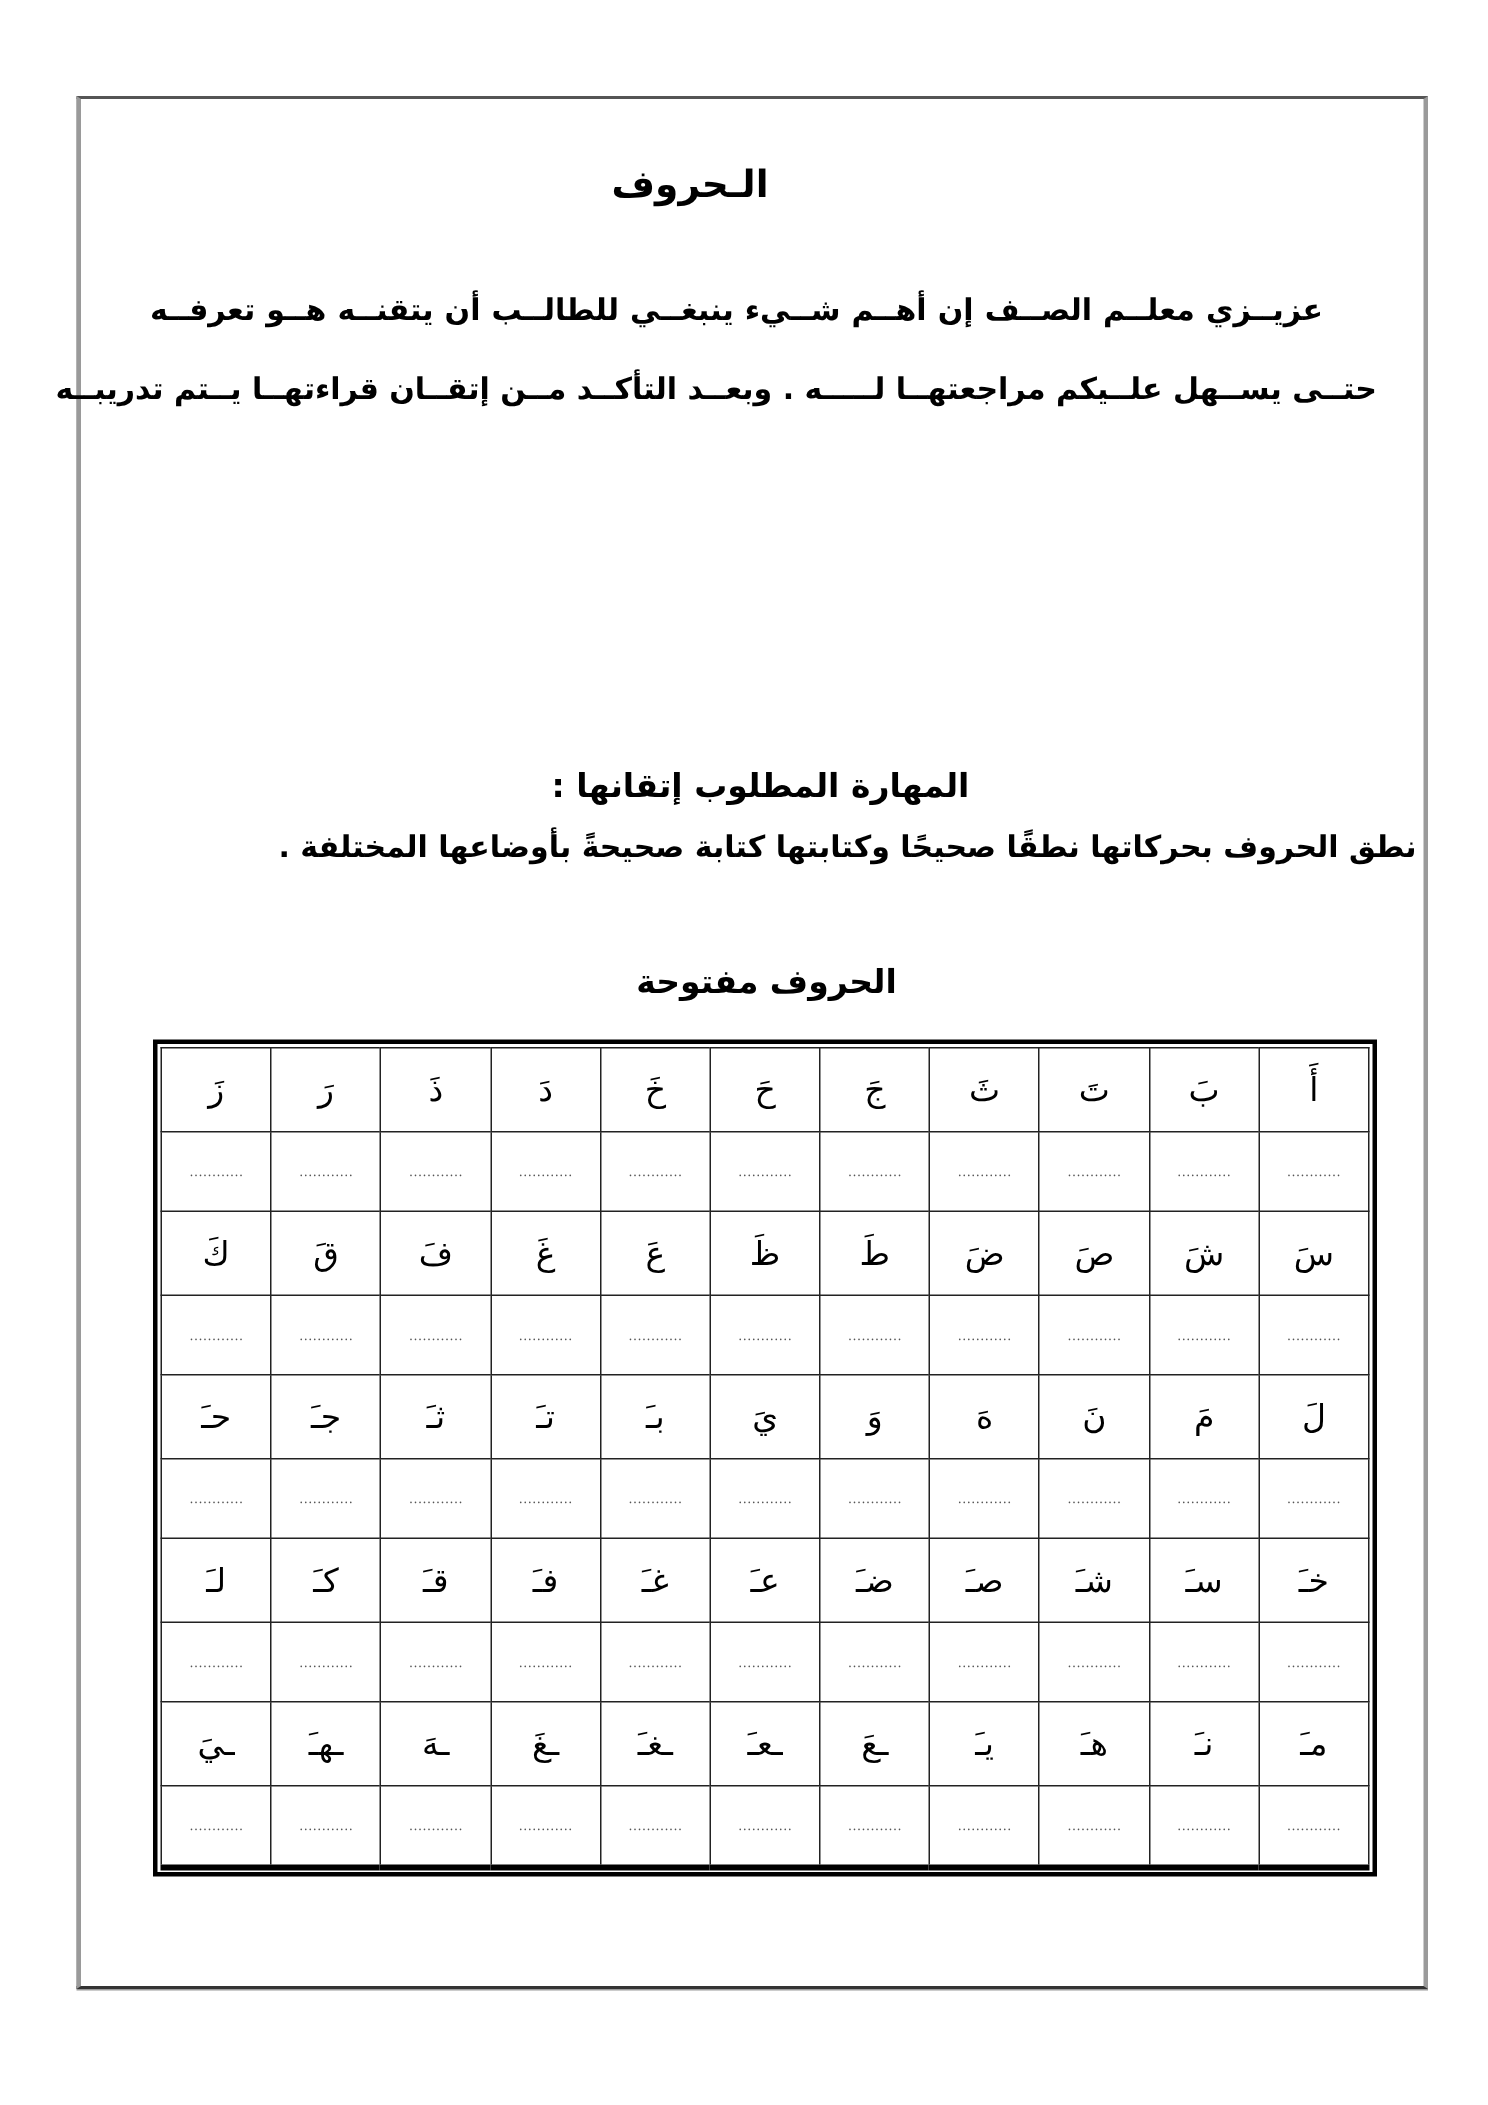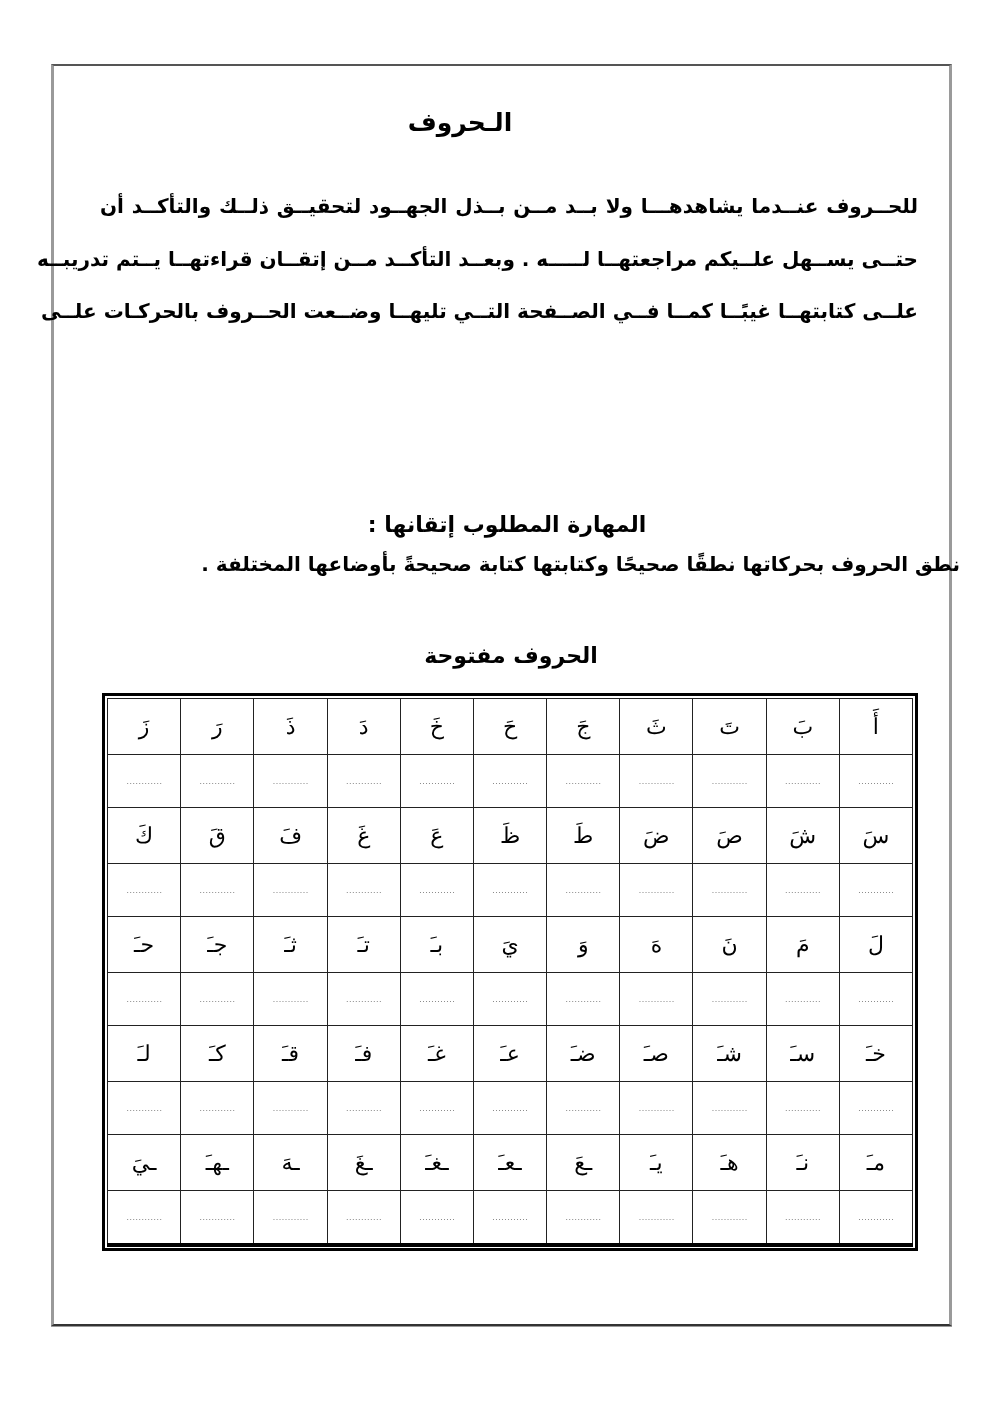--- a/index.html
+++ b/index.html
@@ -71,21 +71,21 @@
       box-sizing: border-box;
     }
     .skill-text {
       position: absolute;
       left: 170px;
       width: 790px;
       top: 552px;
       font-size: 20px;
       font-weight: bold;
       direction: rtl;
-      text-align: right;
+      text-align: center;
       white-space: nowrap;
     }
     .table-title {
       position: absolute;
       left: 0;
       width: 992px;
       top: 643px;
       text-align: center;
       font-size: 22px;
       font-weight: bold;
@@ -134,23 +134,22 @@
     }
   </style>
 </head>
 <body>
 
 <div class="page-frame"></div>
 
 <div class="title">الـحروف</div>
 
 <div class="intro">
-  <span class="line">للحــروف عنــدما يشاهدهـــا ولا بــد مــن بــذل الجهــود لتحقيــق ذلــك والتأكــد أن</span>
+  <span class="line first">عزيــزي معلــم الصــف إن أهــم شــيء ينبغــي للطالــب أن يتقنــه هــو تعرفــه</span>
   <span class="line">حتــى يســهل علــيكم مراجعتهــا لـــــه  . وبعــد التأكــد مــن إتقــان قراءتهــا يــتم تدريبــه</span>
-  <span class="line">علــى كتابتهــا غيبًــا كمــا فــي الصــفحة التــي تليهــا وضــعت الحــروف بالحركـات علــى</span>
 </div>
 
 <div class="skill-heading">المهارة المطلوب إتقانها :</div>
 <div class="skill-text">نطق الحروف بحركاتها نطقًا صحيحًا وكتابتها كتابة صحيحةً بأوضاعها المختلفة .</div>
 
 <div class="table-title">الحروف مفتوحة</div>
 
 <div class="letters-table-wrap">
   <table class="letters">
     <tbody id="letters-body">

